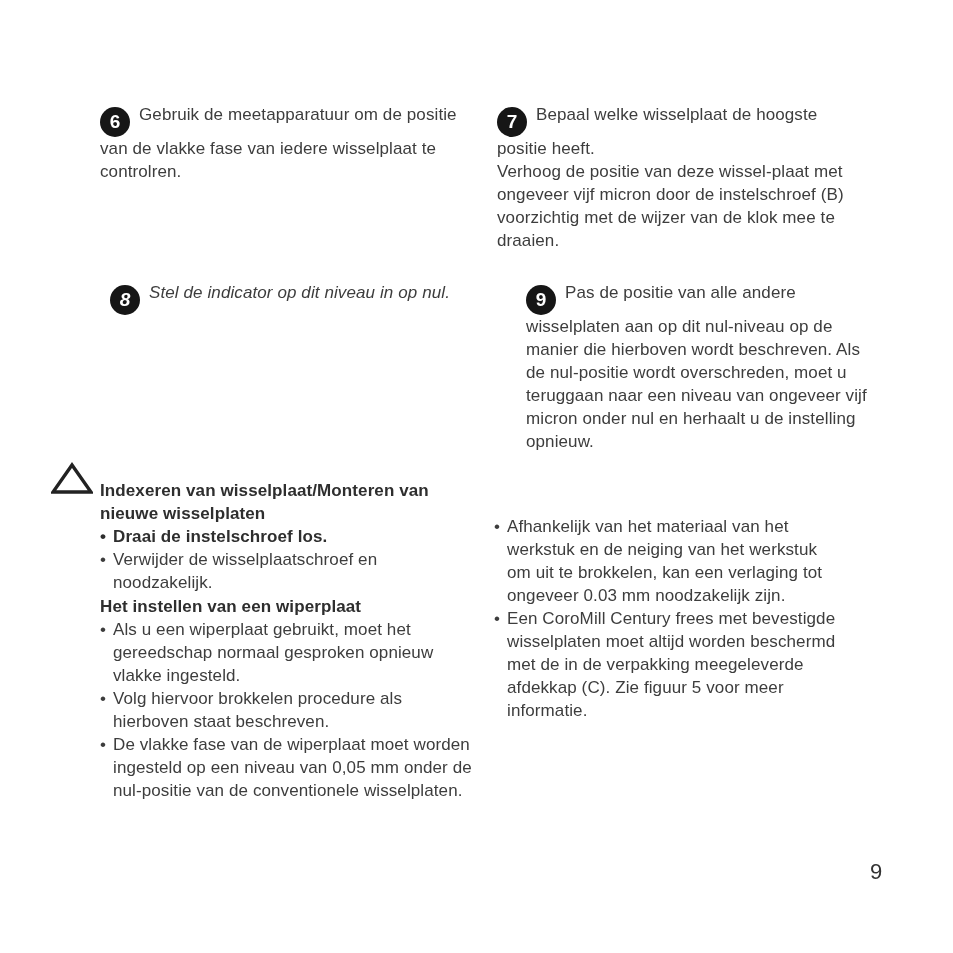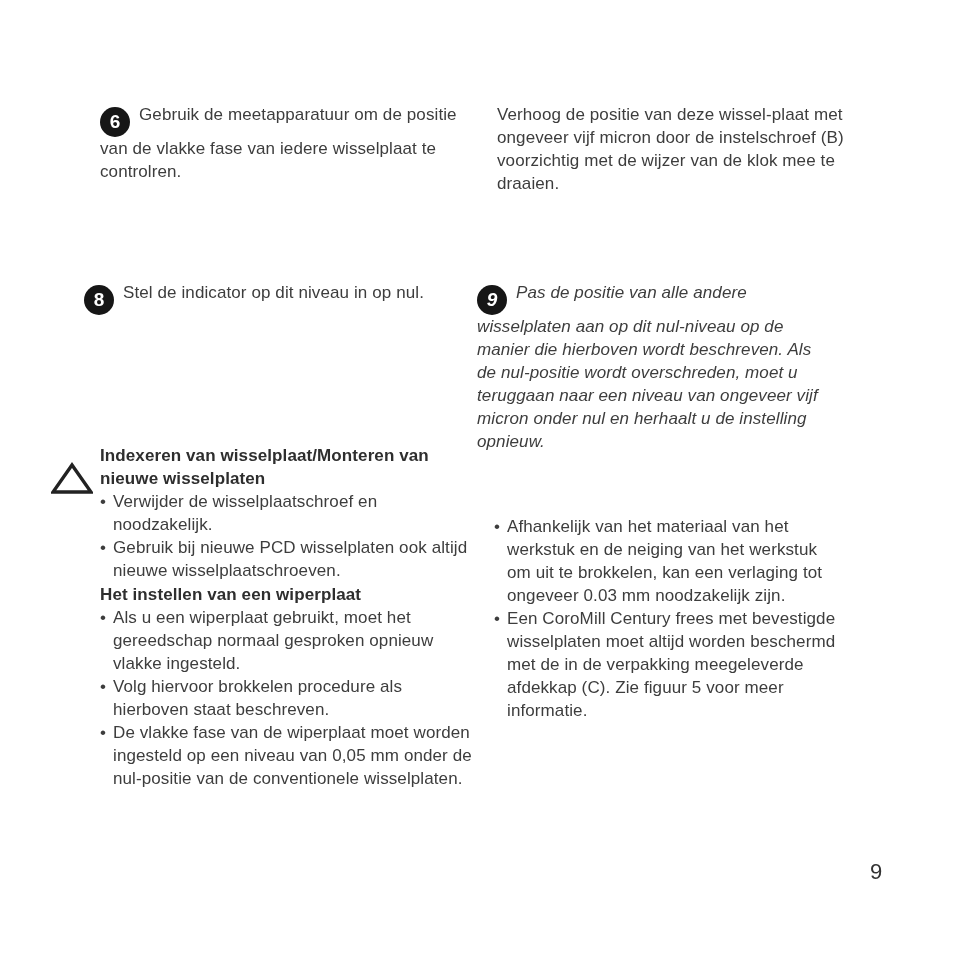--- a/index.html
+++ b/index.html
@@ -64,42 +64,43 @@
 </head>
 <body>
 
 <div class="page">
 
   <div class="block step" style="left:100px; top:103px; width:376px;">
     <p><span class="badge">6</span><span>Gebruik de meetapparatuur om de positie van de vlakke fase van iedere wisselplaat te controlren.</span></p>
   </div>
 
   <div class="block step" style="left:497px; top:103px; width:360px;">
+    <p><span class="badge">7</span><span>Bepaal welke wisselplaat de hoogste positie heeft.</span></p>
     <p>Verhoog de positie van deze wissel-plaat met ongeveer vijf micron door de instelschroef (B) voorzichtig met de wijzer van de klok mee te draaien.</p>
   </div>
 
-  <div class="block step" style="left:84px; top:281px; width:400px;">
+  <div class="block step" style="left:110px; top:281px; width:400px;font-style:italic;">
     <p><span class="badge">8</span><span>Stel de indicator op dit niveau in op nul.</span></p>
   </div>
 
-  <div class="block step" style="left:477px; top:281px; width:356px;font-style:italic;">
+  <div class="block step" style="left:526px; top:281px; width:356px;">
     <p><span class="badge">9</span><span>Pas de positie van alle andere wisselplaten aan op dit nul-niveau op de manier die hierboven wordt beschreven. Als de nul-positie wordt overschreden, moet u teruggaan naar een niveau van ongeveer vijf micron onder nul en herhaalt u de instelling opnieuw.</span></p>
   </div>
 
   <div class="warn-icon">
     <svg width="42" height="34" viewBox="0 0 42 34" aria-hidden="true">
       <polygon points="21,3 40,30 2,30" fill="none" stroke="#222222" stroke-width="3.4" stroke-linejoin="miter"></polygon>
     </svg>
   </div>
 
-  <div class="block" style="left:100px; top:444px; width:372px;">
+  <div class="block" style="left:100px; top:479px; width:372px;">
     <h3>Indexeren van wisselplaat/Monteren van nieuwe wisselplaten</h3>
     <ul>
+      <li class="bold">Draai de instelschroef los.</li>
       <li>Verwijder de wisselplaatschroef en noodzakelijk.</li>
-      <li>Gebruik bij nieuwe PCD wisselplaten ook altijd nieuwe wisselplaatschroeven.</li>
     </ul>
     <h3 class="section-gap">Het instellen van een wiperplaat</h3>
     <ul>
       <li>Als u een wiperplaat gebruikt, moet het gereedschap normaal gesproken opnieuw vlakke ingesteld.</li>
       <li>Volg hiervoor brokkelen procedure als hierboven staat beschreven.</li>
       <li>De vlakke fase van de wiperplaat moet worden ingesteld op een niveau van 0,05 mm onder de nul-positie van de conventionele wisselplaten.</li>
     </ul>
   </div>
 
   <div class="block" style="left:494px; top:507px; width:346px;margin-top:8px;">

